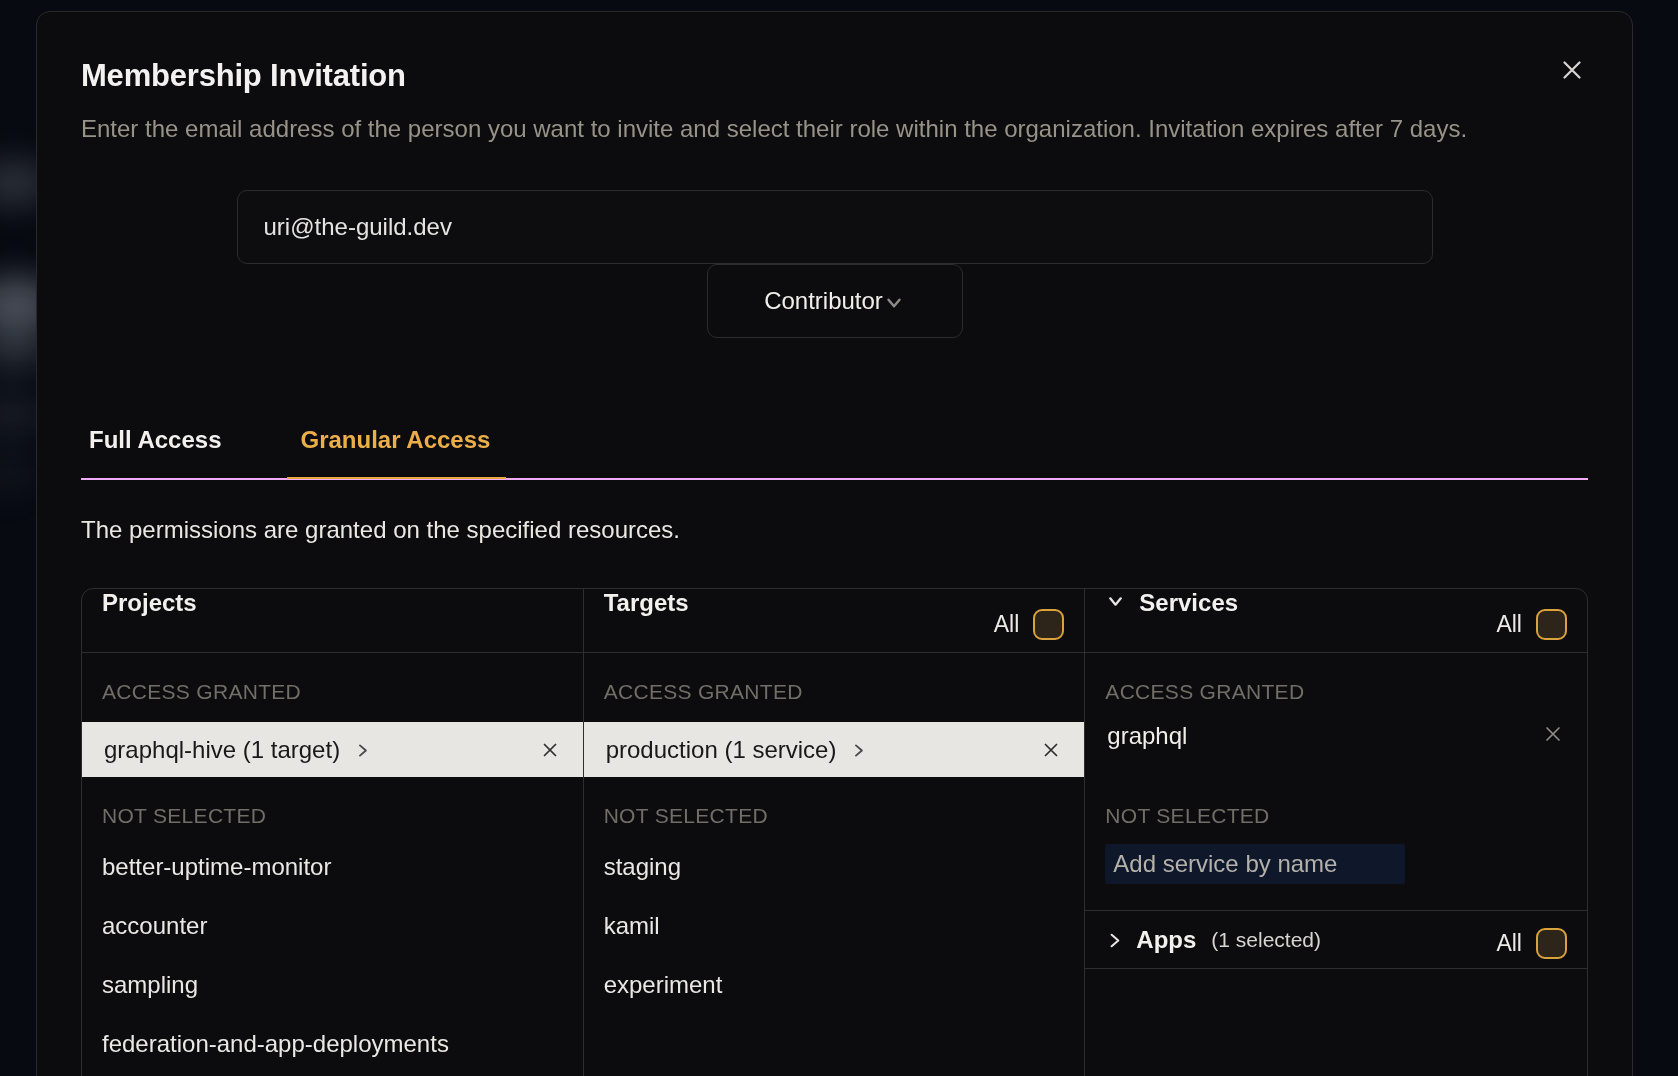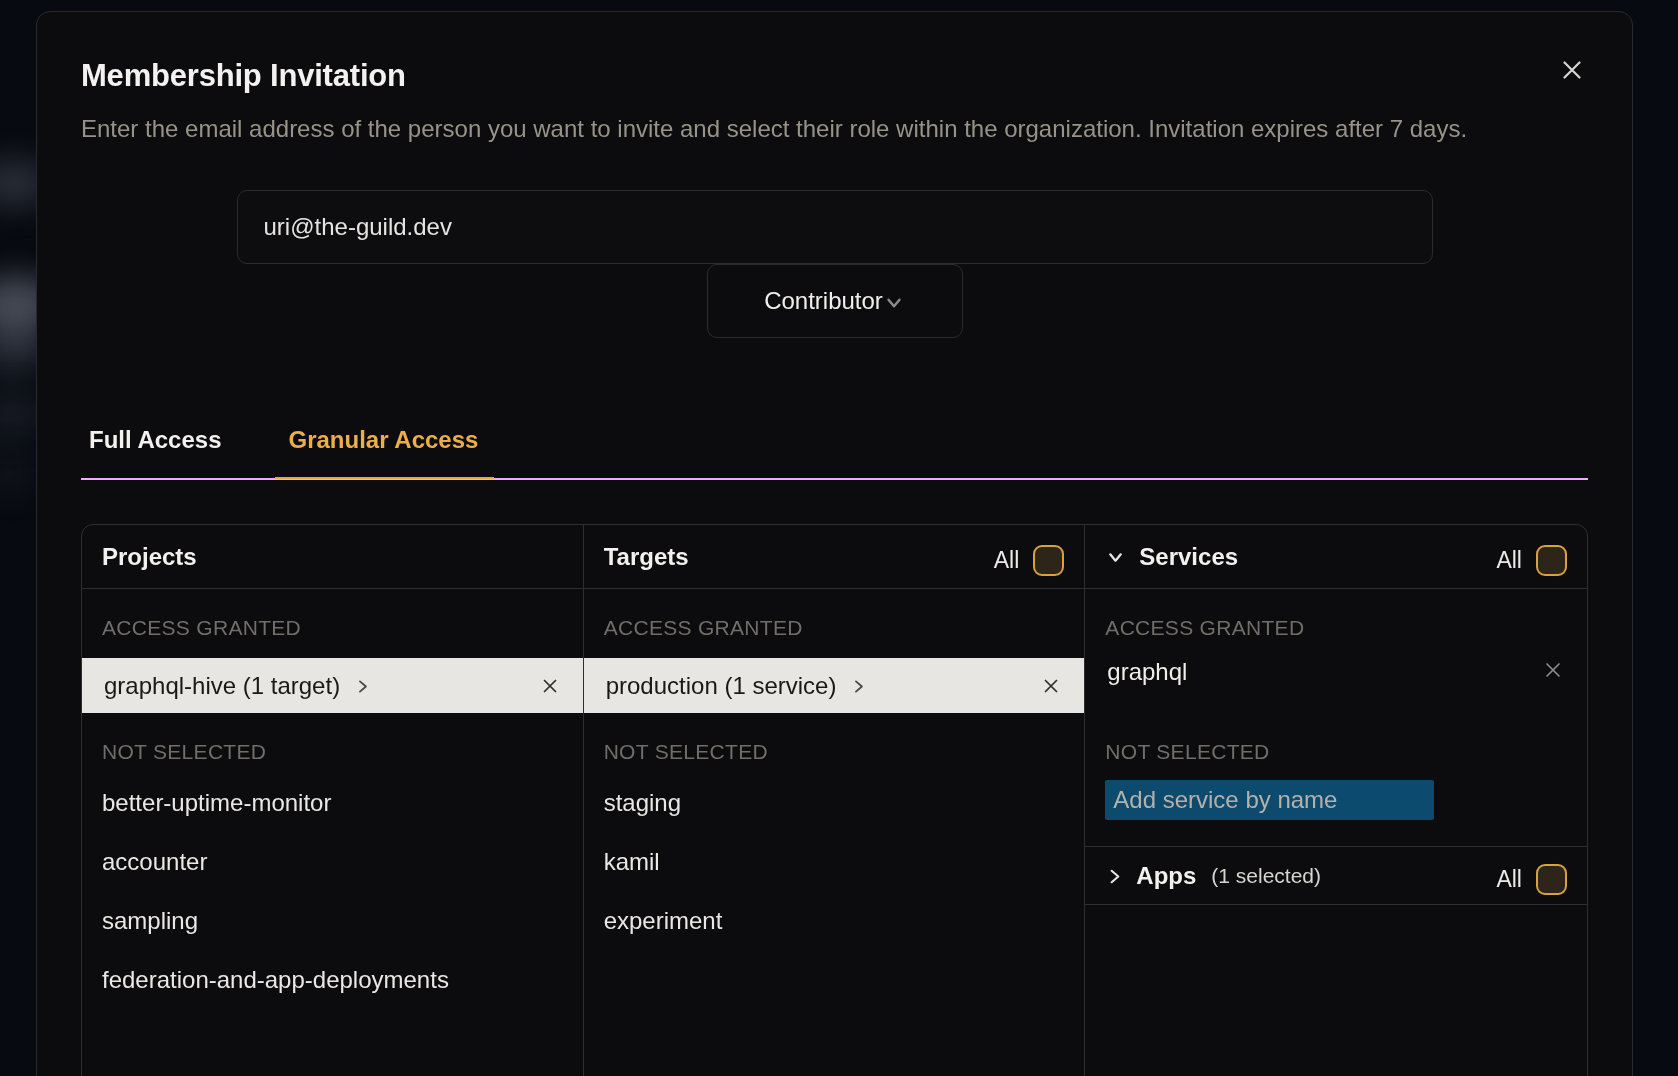--- a/index.html
+++ b/index.html
@@ -39,55 +39,55 @@
   .role-select {
     width:256px; height:74px; background:transparent; border:1px solid #2c2c2f; border-radius:10px;
     display:flex; align-items:center; justify-content:center; 
     font-size:24px; color:#f1efeb; cursor:pointer;
     font-family:"Liberation Sans","DejaVu Sans",sans-serif;
   }
   .role-select .chev { color:#8f8c88; margin-top:3px; }
 
   .tabs { margin-top:80px; display:flex; gap:51px; border-bottom:2px solid #f0abfc; }
   .tab { position:relative; font-size:24px; font-weight:600; color:#f2f1ee; padding:8px 8px 24px; cursor:pointer; }
-  .tab.active { color:#ecae49; }
+  .tab.active { color:#ecae49;margin-left:12px; }
   .tab.active::after { content:""; position:absolute; left:-6px; right:-8px; bottom:-1px; height:2px; background:#e7a83e; }
 
   .perm-note { margin-top:36px; font-size:24px; color:#ebe8e3; }
 
   .res-table {
     margin-top:44px; height:600px;
     border:1px solid #2f2e2c; border-radius:12px;
     display:grid; grid-template-columns:1fr 1fr 1fr;
   }
   .col { border-right:1px solid #2f2e2c; display:flex; flex-direction:column; min-width:0; }
   .col:last-child { border-right:none; }
-  .col-header { height:64px; flex:none; border-bottom:1px solid #2f2e2c; display:flex; align-items:center; padding:0 20px; gap:13px; }
+  .col-header { height:64px; flex:none; border-bottom:1px solid #2f2e2c; display:flex; padding:0 20px; gap:13px; }
   .col-title { font-size:24px; font-weight:700; color:#f2f1ee; white-space:nowrap; }
   .all-group { margin-left:auto; display:flex; align-items:center; gap:14px;margin-top:8px; }
   .all-label { font-size:23px; color:#eceae6; }
   .checkbox { width:31px; height:31px; flex:none; border-radius:9px; border:2px solid #d9a23c; background:#2d2519; cursor:pointer; }
 
   .section-label { margin:27px 20px 0; font-size:21px; color:#716d67; letter-spacing:.3px; white-space:nowrap; }
   .sel-row {
     margin-top:18px; height:55px; flex:none; background:#e8e6e2;
     display:flex; align-items:center; padding:0 22px; gap:14px;
     font-size:24px; color:#191919; cursor:pointer; white-space:nowrap;
   }
   .sel-row .chev { color:#4a4a4a; margin-top:2px; }
   .row-x { margin-left:auto; background:none; border:none; color:#2e2e2e; cursor:pointer; display:flex; align-items:center; }
   .item { padding:16px 20px 15px; font-size:24px; color:#eae8e4; cursor:pointer; white-space:nowrap; }
   .item-list { margin-top:9px; }
 
   .svc-cell { border-bottom:1px solid #2f2e2c; padding-bottom:26px; }
   .svc-granted { margin-top:18px; height:55px; display:flex; align-items:flex-start; padding:0 22px; font-size:24px; color:#f0eee9; }
   .svc-x { margin-left:auto; background:none; border:none; color:#8f8c86; cursor:pointer; display:flex; align-items:center; }
   .svc-input {
-    display:block; margin:16px 20px 0; width:329px; height:40px;
-    background:#0c4a6e; border:none; border-radius:2px; outline:none;
+    display:block; margin:16px 20px 0; width:300px; height:40px;
+    background:#0f172a; border:none; border-radius:2px; outline:none;
     padding:0 8px; font-size:24px; color:#e8e6e2;
     font-family:"Liberation Sans","DejaVu Sans",sans-serif;
   }
   .svc-input::placeholder { color:#b4b1ab; opacity:1; }
   .apps-row { height:58px; flex:none; border-bottom:1px solid #2f2e2c; display:flex; align-items:center; padding:0 20px; gap:12px; cursor:pointer; }
   .apps-chev { color:#e8e6e2; margin-top:2px; }
   .apps-title { font-size:24px; font-weight:700; color:#f2f1ee; }
   .apps-count { font-size:21px; color:#d8d5d0; margin-left:3px; }
 </style>
 </head>
@@ -120,20 +120,21 @@
         <polyline points="5,7 10,13 15,7" fill="none" stroke="currentColor" stroke-width="2.2" stroke-linecap="round" stroke-linejoin="round"></polyline>
       </svg>
     </button>
   </div>
 
   <div class="tabs">
     <div class="tab">Full Access</div>
     <div class="tab active">Granular Access</div>
   </div>
 
+  <p class="perm-note">The permissions are granted on the specified resources.</p>
 
   <div class="res-table">
 
     <div class="col">
       <div class="col-header">
         <span class="col-title">Projects</span>
       </div>
       <div class="col-body">
         <div class="section-label">ACCESS GRANTED</div>
         <div class="sel-row">

